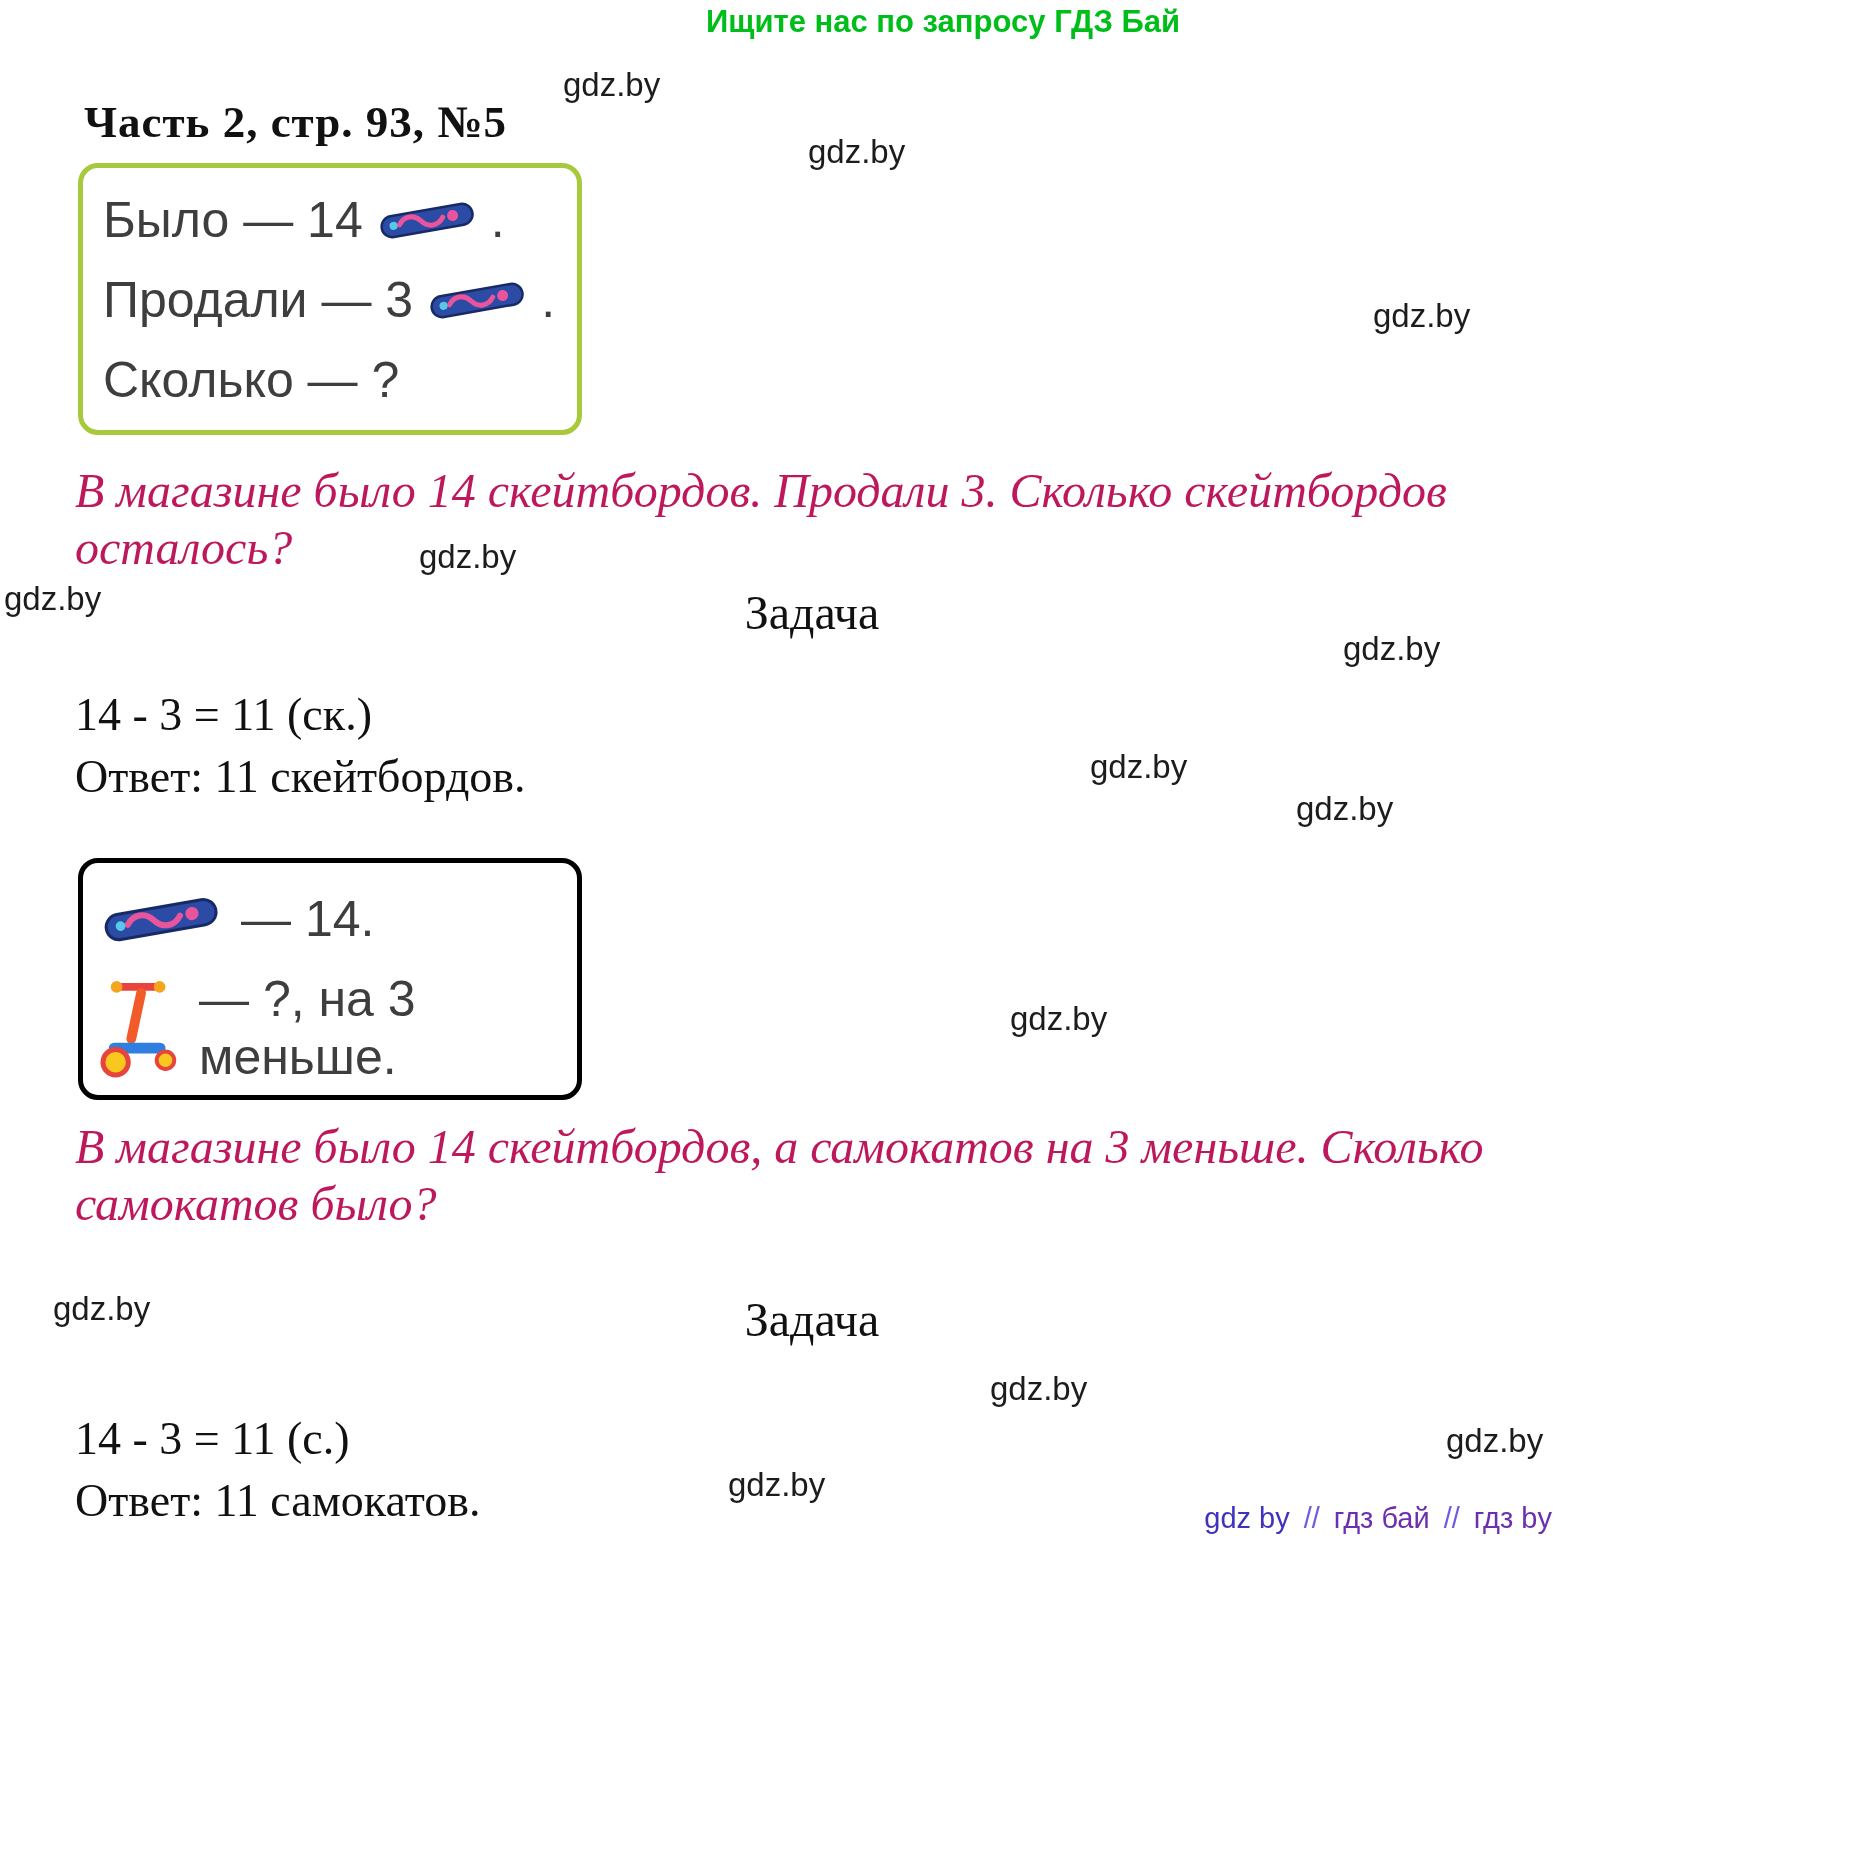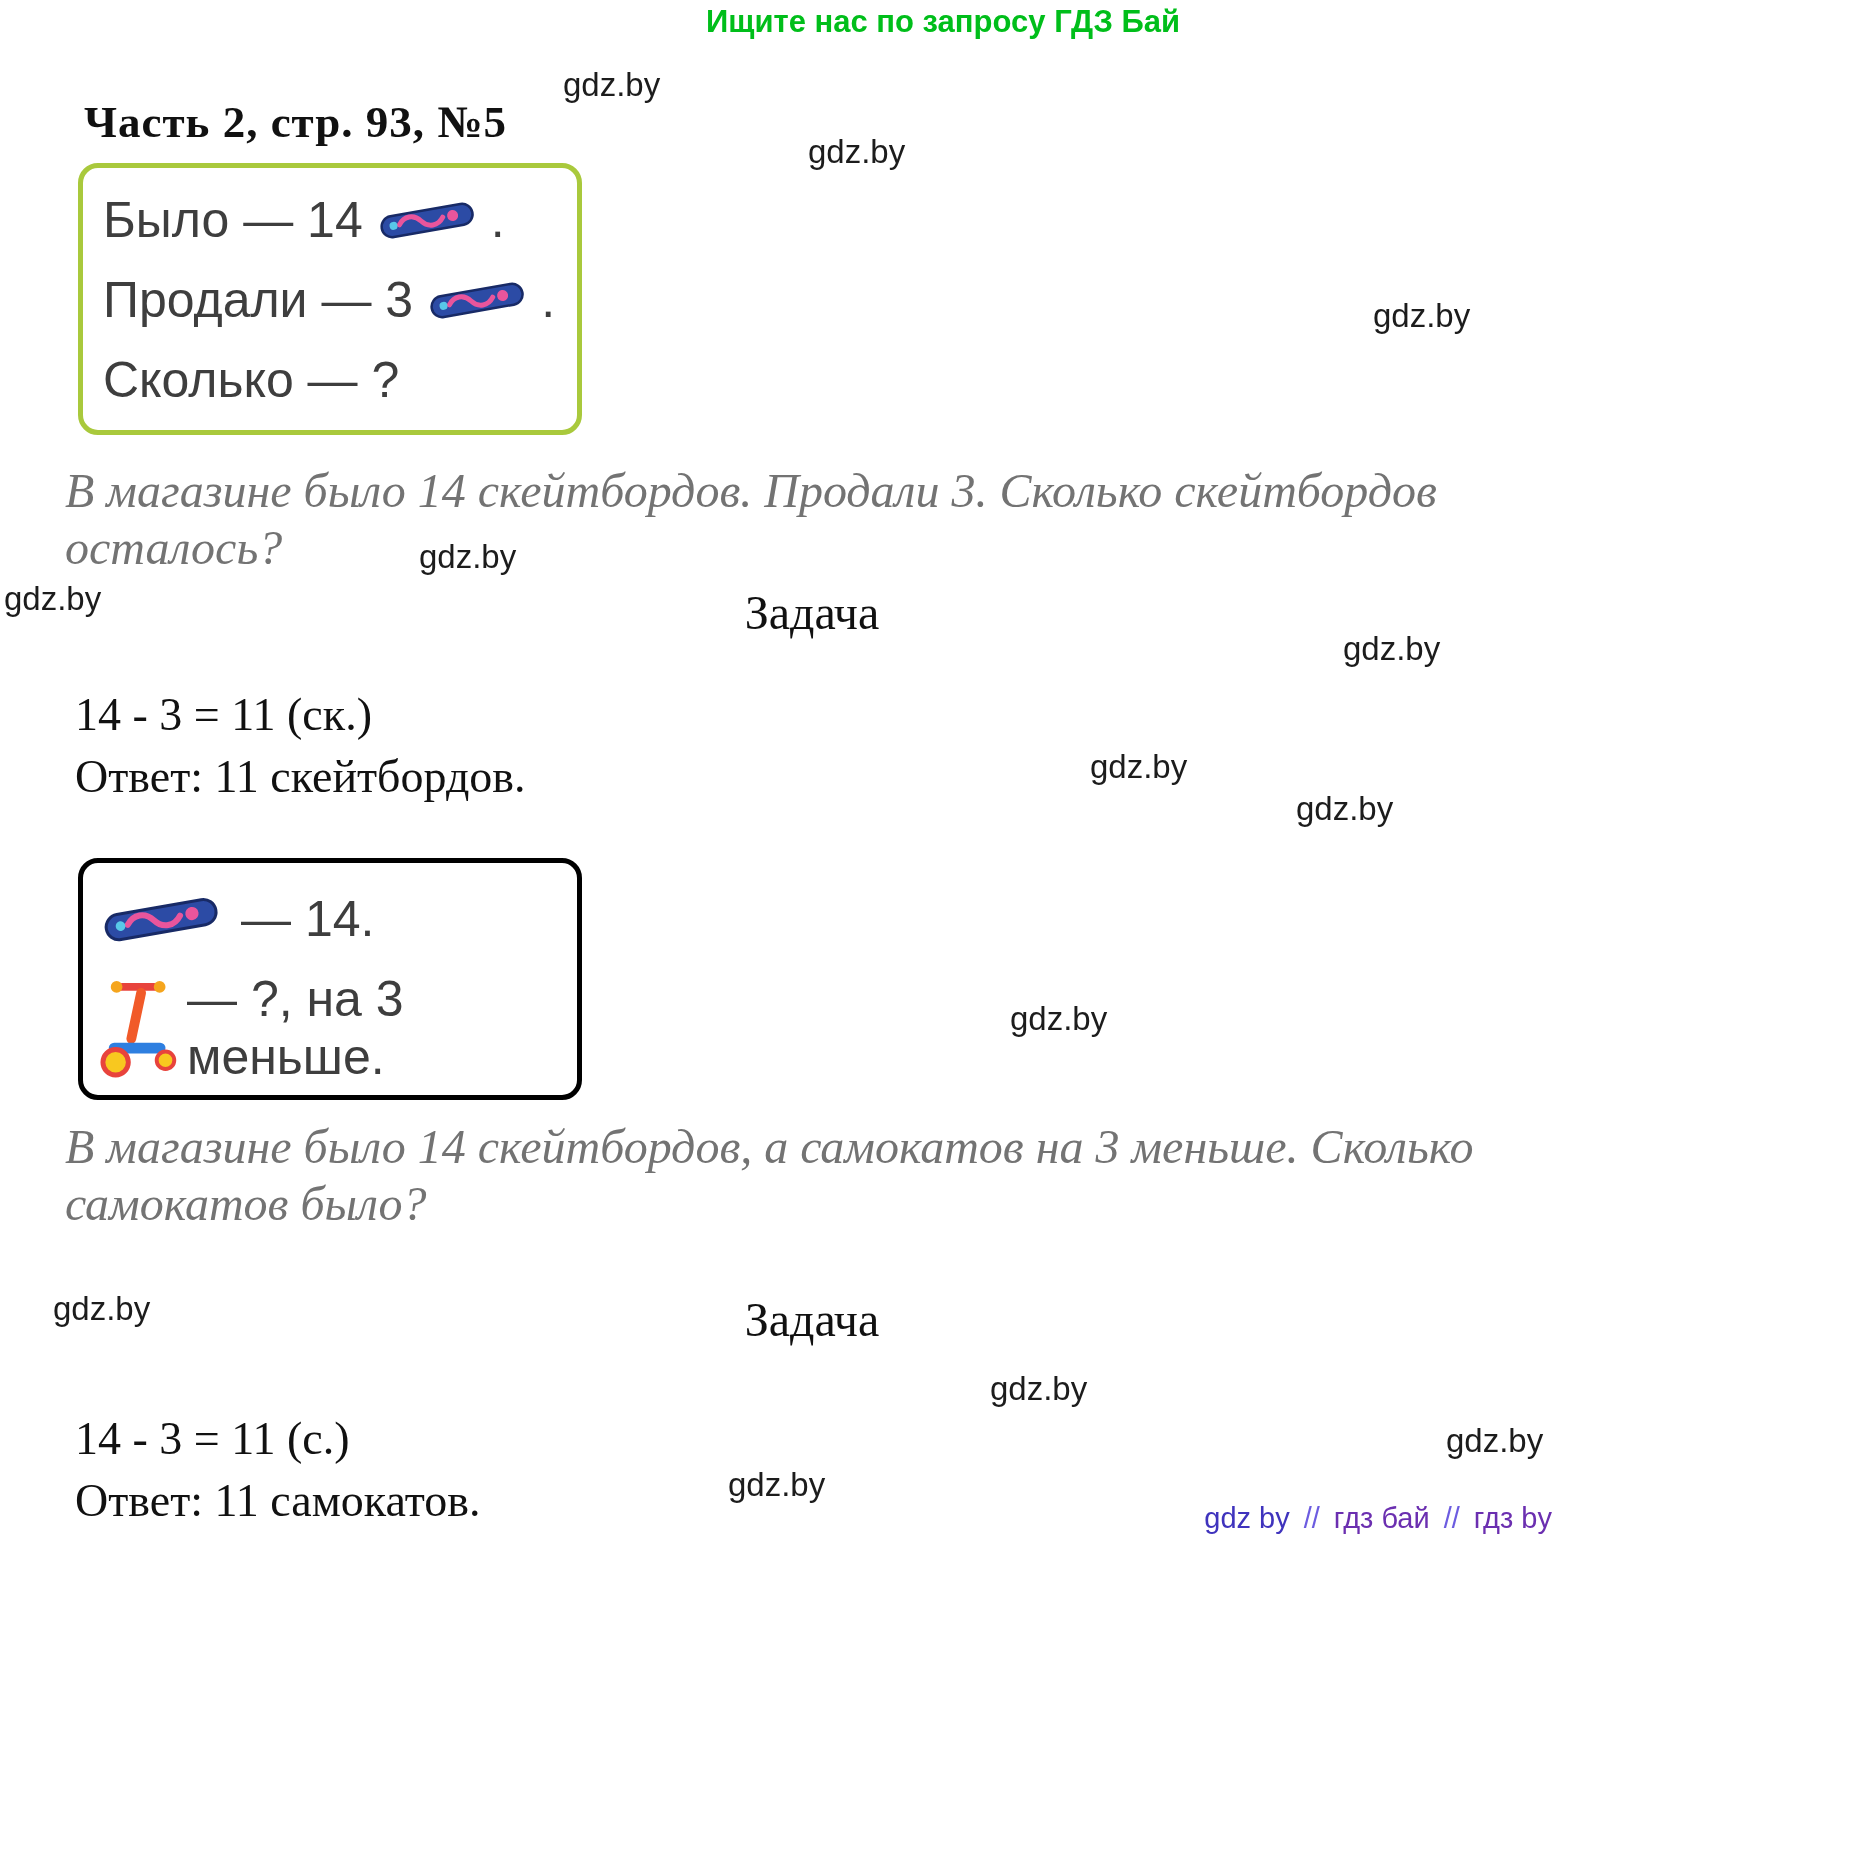--- a/index.html
+++ b/index.html
@@ -67,35 +67,35 @@
     border: 5px solid #000000;
     padding: 6px 10px 6px 16px;
   }
   .box-line {
     display: flex;
     align-items: center;
     gap: 14px;
     height: 80px;
   }
   .box2 .row1 { height: 100px; gap: 18px; }
-  .box2 .row2 { height: 118px; gap: 0; }
+  .box2 .row2 { height: 118px; gap: 12px; }
 
   .sk-small { width: 100px; height: 48px; flex: none; }
   .sk-big   { width: 124px; height: 58px; flex: none; }
   .sc       { width: 88px;  height: 102px; flex: none; }
 
   
   .statement {
     position: absolute;
-    left: 65px;
+    left: 75px;
     font-family: "Liberation Serif", serif;
     font-style: italic;
     font-size: 48px;
     line-height: 57px;
-    color: #737373;
+    color: #be185d;
   }
   .statement1 { top: 462px; width: 1500px; }
   .statement2 { top: 1118px; width: 1560px; }
 
   .task-heading {
     position: absolute;
     left: 0;
     width: 1624px;
     text-align: center;
     font-size: 48px;

